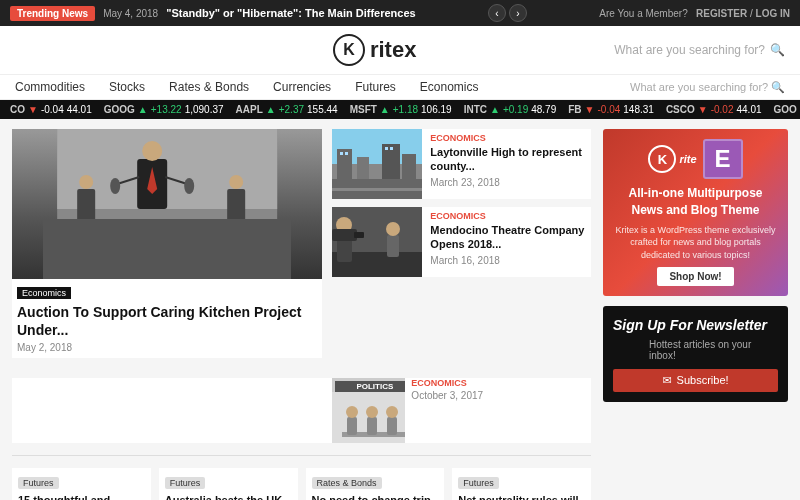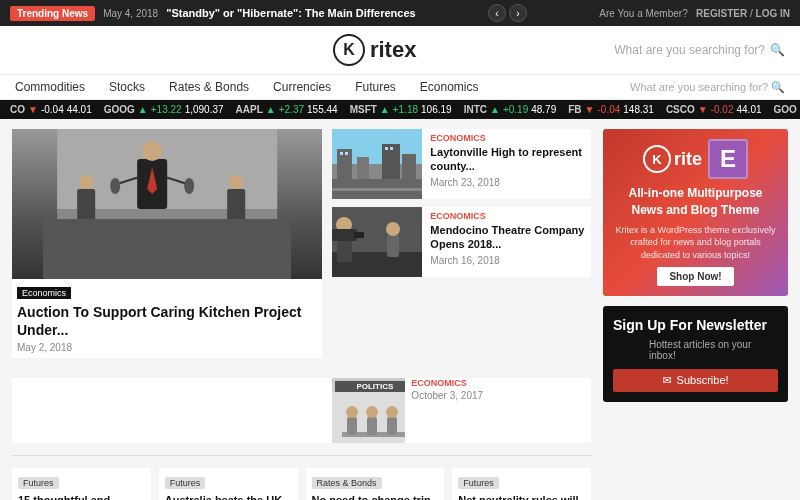--- a/index.html
+++ b/index.html
@@ -80,21 +80,21 @@
     
     .sidebar-ad { background: linear-gradient(135deg, #c0392b 0%, #e74c3c 50%, #9b59b6 100%); border-radius: 3px; padding: 10px; text-align: center; position: relative; overflow: hidden; }
     .sidebar-ad-logo { display: flex; align-items: center; justify-content: center; gap: 6px; margin-bottom: 6px; }
     .ad-logo-circle { width: 28px; height: 28px; border-radius: 50%; border: 2px solid #fff; display: flex; align-items: center; justify-content: center; font-size: 13px; font-weight: bold; color: #fff; }
     .ad-e-icon { width: 40px; height: 40px; background: #9b59b6; border-radius: 3px; display: flex; align-items: center; justify-content: center; font-size: 24px; font-weight: bold; color: #fff; border: 2px solid rgba(255,255,255,0.3); }
     .ad-title { color: #fff; font-size: 12px; font-weight: bold; line-height: 1.4; margin: 5px 0; }
     .ad-desc { color: rgba(255,255,255,0.85); font-size: 9px; line-height: 1.4; margin-bottom: 6px; }
     .ad-btn { background: #fff; color: #333; border: none; padding: 4px 12px; font-size: 10px; font-weight: bold; cursor: pointer; border-radius: 2px; }
 
     .sidebar-newsletter { background: #111; color: #fff; padding: 10px; border-radius: 3px; }
-    .newsletter-title { font-size: 14px; font-weight: bold; line-height: 1.3; margin-bottom: 4px; }
+    .newsletter-title { font-size: 14px; font-weight: bold; line-height: 1.3; margin-bottom: 4px; font-style: italic; }
     .newsletter-sub { font-size: 10px; color: #aaa; margin-bottom: 8px; padding-left: 36px; }
     .newsletter-input { width: 100%; padding: 5px 8px; font-size: 10px; border: none; outline: none; background: #fff; color: #333; margin-bottom: 6px; border-radius: 2px; }
     .newsletter-btn { width: 100%; background: #c0392b; color: #fff; border: none; padding: 5px; font-size: 11px; cursor: pointer; border-radius: 2px; display: flex; align-items: center; justify-content: center; gap: 5px; }
 
     
     .img-press-conf { background: linear-gradient(180deg, #999 0%, #777 30%, #555 60%, #333 100%); position: relative; }
     .img-press-conf::before { content: ''; position: absolute; bottom: 0; left: 20%; width: 30%; height: 70%; background: #444; clip-path: polygon(50% 0%, 0% 100%, 100% 100%); }
     .img-press-conf::after { content: ''; position: absolute; bottom: 0; left: 10%; width: 80%; height: 40%; background: #555; }
 
     .img-city { background: linear-gradient(180deg, #87CEEB 0%, #87CEEB 40%, #888 40%, #666 100%); }
@@ -362,21 +362,21 @@
     </div>
 
   </div>
 
   <div class="sidebar">
 
     <div class="sidebar-ad">
       <div class="sidebar-ad-logo">
         <div style="display:flex;align-items:center;gap:3px;">
           <div class="ad-logo-circle">K</div>
-          <span style="color:#fff;font-weight:bold;font-size:18px;">rite</span>
+          <span style="color:#fff;font-weight:bold;font-size:11px;font-style:italic;">rite</span>
         </div>
         <div class="ad-e-icon">E</div>
       </div>
       <div class="ad-title">All-in-one Multipurpose News and Blog Theme</div>
       <div class="ad-desc">Kritex is a WordPress theme exclusively crafted for news and blog portals dedicated to various topics!</div>
       <button class="ad-btn">Shop Now!</button>
     </div>
 
     <div class="sidebar-newsletter">
       <div class="newsletter-title">Sign Up For Newsletter</div>

